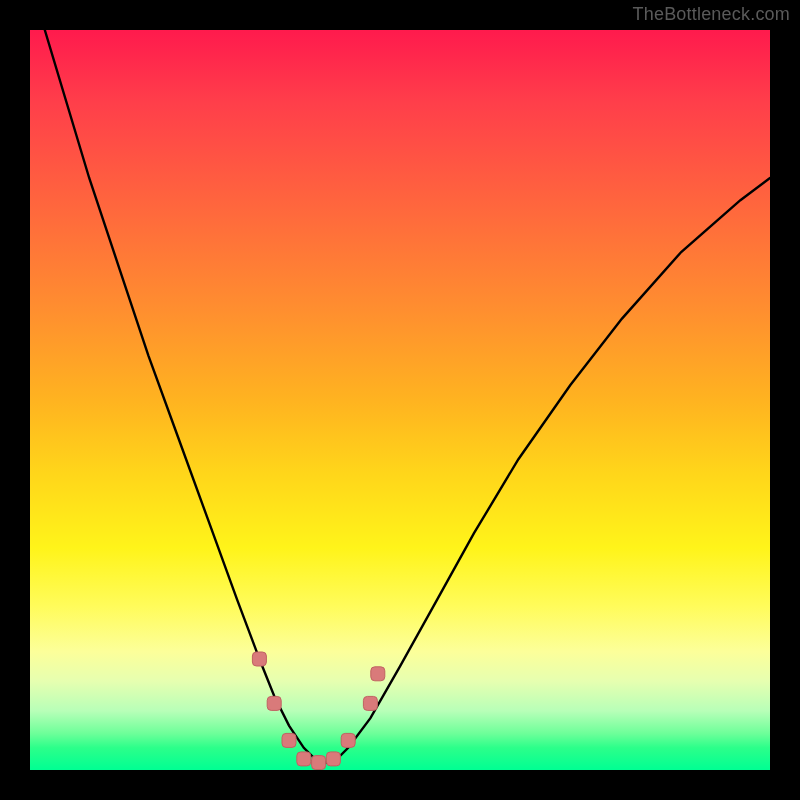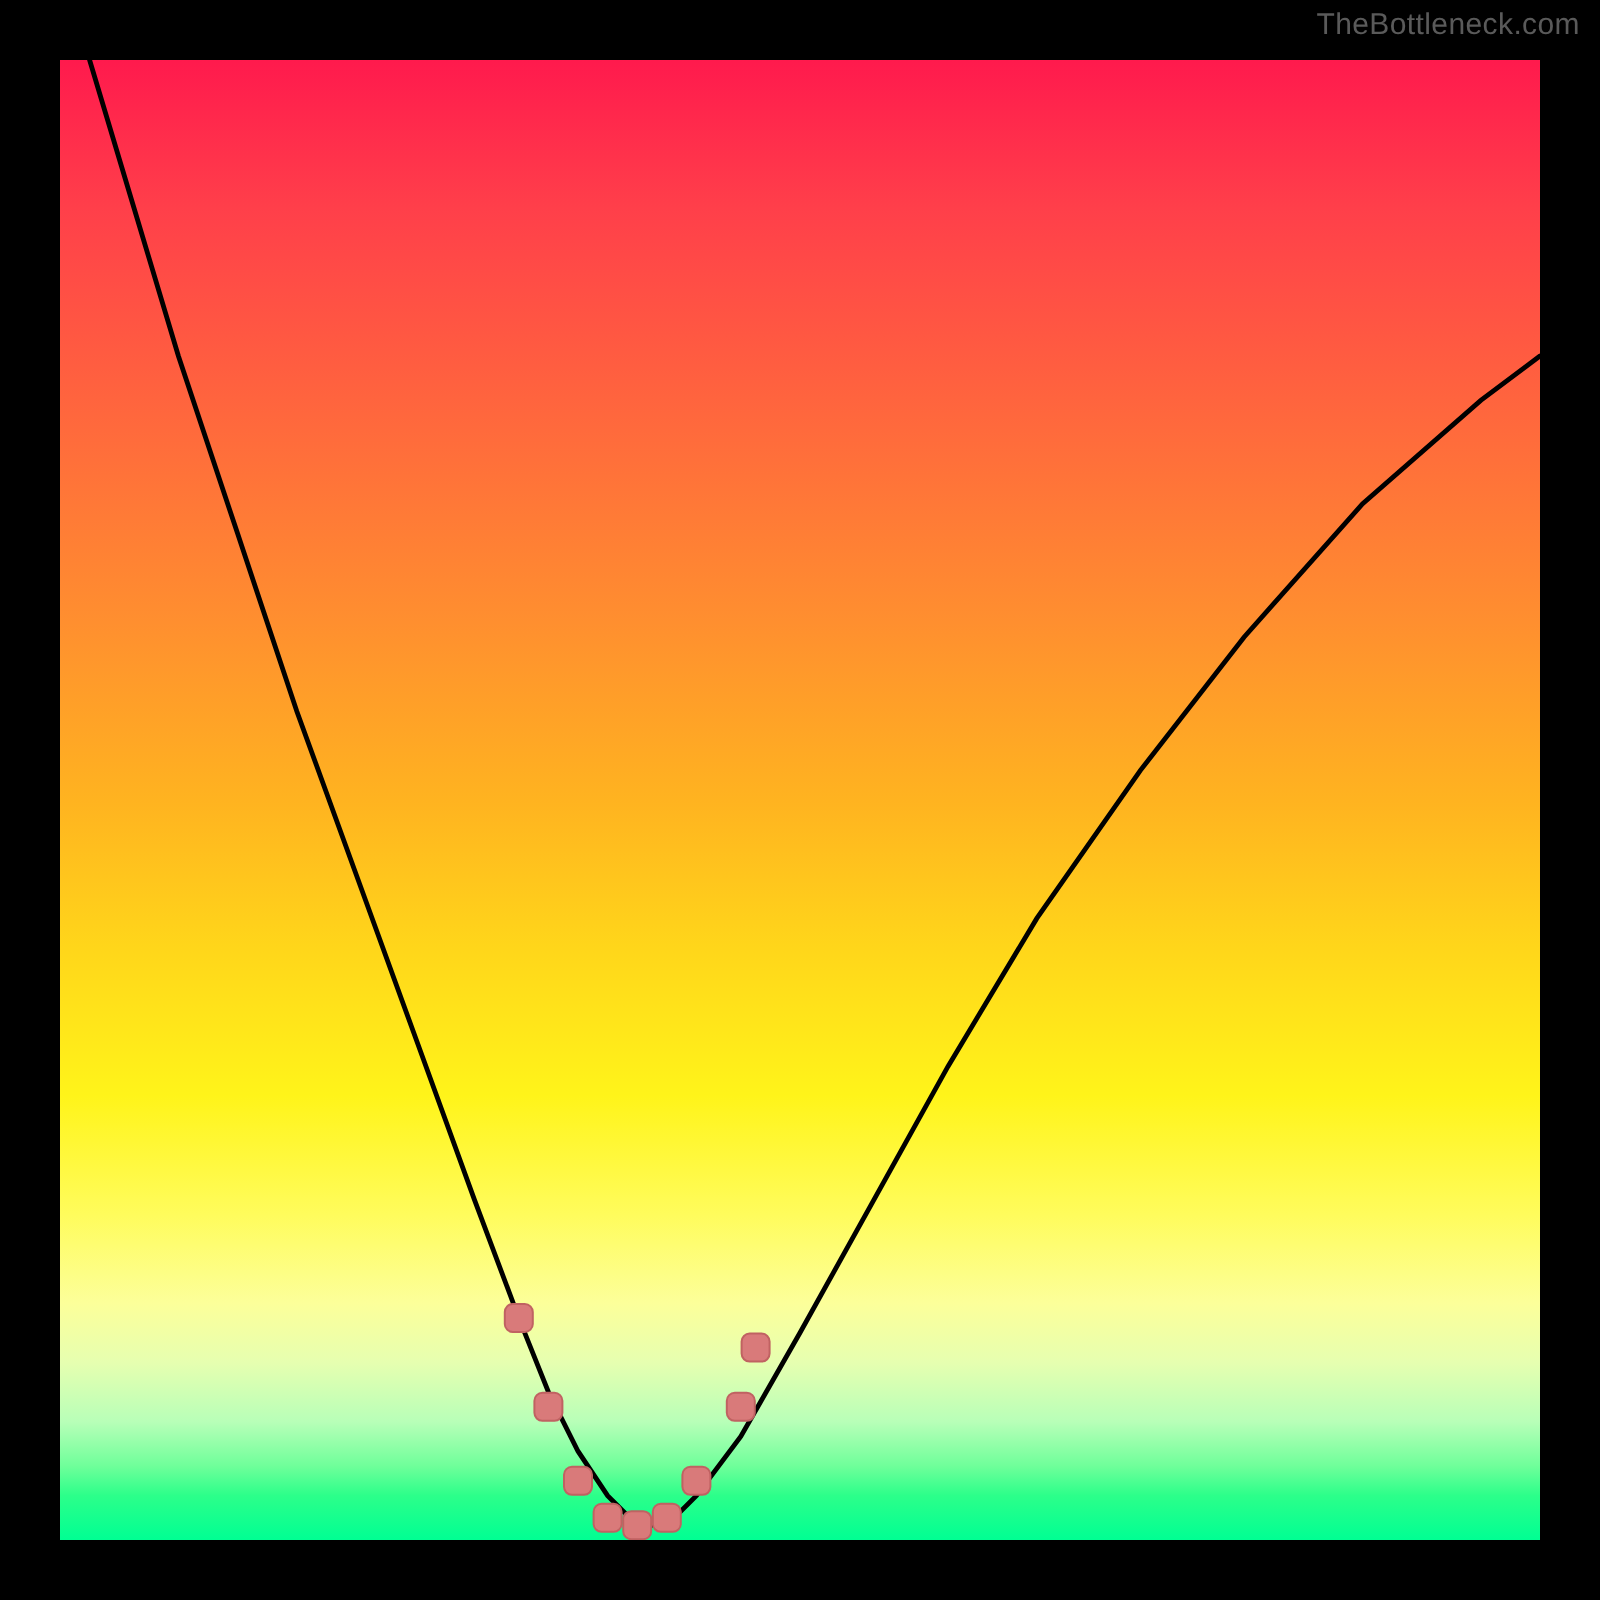--- a/index.html
+++ b/index.html
@@ -47,21 +47,21 @@
     left: 0;
     top: 0;
     width: 740px;
     height: 740px;
   }
   .watermark {
     position: absolute;
     top: 4px;
     right: 10px;
     color: #5a5a5a;
-    font-size: 15px;
+    font-size: 18px;
     font-weight: 500;
     letter-spacing: 0.2px;
     user-select: none;
   }
 </style>
 </head>
 <body>
 
 <div class="frame">
 

